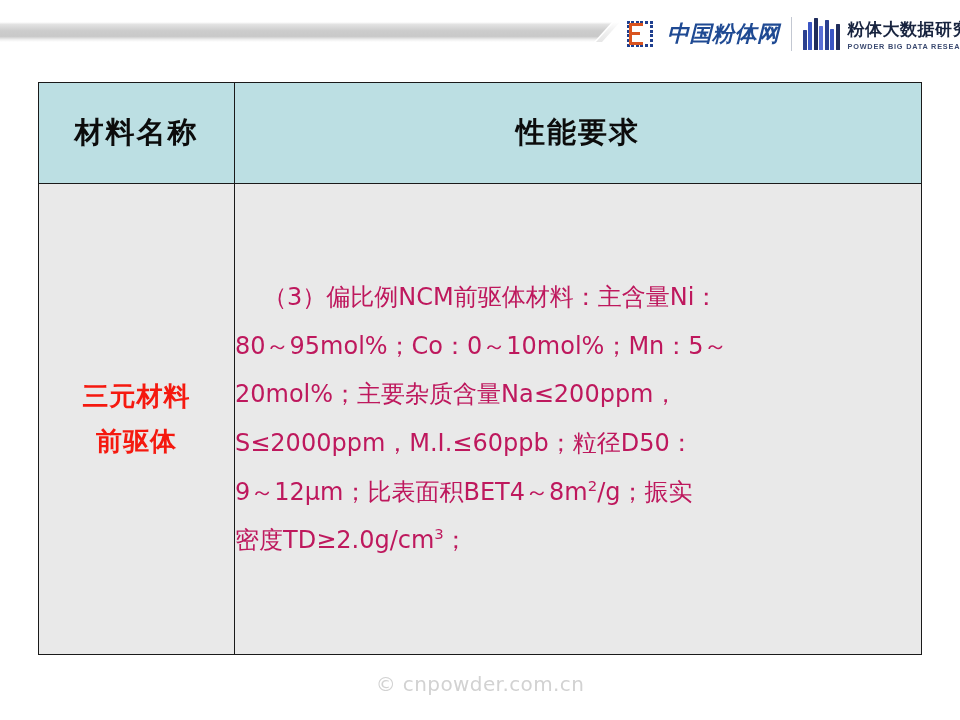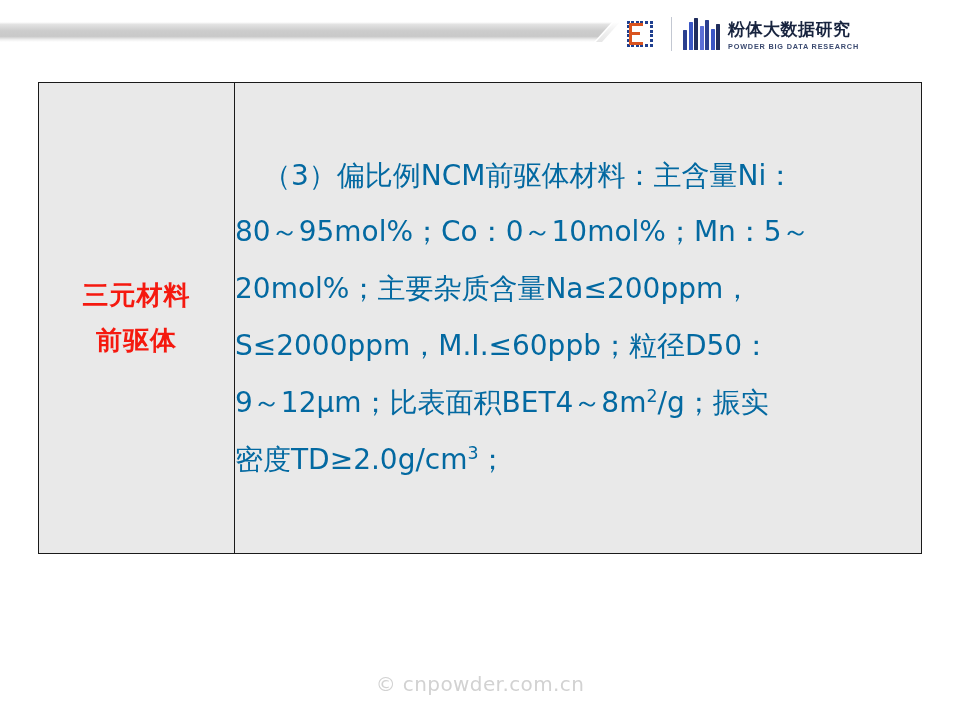--- a/index.html
+++ b/index.html
@@ -157,22 +157,22 @@
     color: #f5190f;
     line-height: 1.75;
     letter-spacing: 1px;
   }
   .body-cell-name .nm-line { display: block; }
 
   .body-cell-spec {
     background: #e9e9e9;
     padding: 26px 16px 26px 18px;
     font-family: "DejaVu Sans", sans-serif;
-    font-size: 28px;
-    color: #0369a1;
+    font-size: 24px;
+    color: #be185d;
     line-height: 2.03;
     letter-spacing: 0px;
   }
   .body-cell-spec .sp-line {
     display: block;
     white-space: nowrap;
   }
   .body-cell-spec .sp-line:first-child { text-indent: 28px; }
   .body-cell-spec sup {
     font-size: 0.62em;
@@ -226,20 +226,21 @@
             <span class="dot" style="left: 25px; top: 29.6px;"></span>
             <span class="dot" style="left: 29.6px; top: 29.6px;"></span>
           </span>
         <span class="ef" id="cn-ef">
             <span class="seg" style="left: 0px; top: 0px; width: 14px; height: 3.2px;"></span>
             <span class="seg" style="left: 0px; top: 0px; width: 3.2px; height: 22px;"></span>
             <span class="seg" style="left: 0px; top: 9px; width: 11px; height: 3.2px;"></span>
             <span class="seg" style="left: 0px; top: 18.8px; width: 14px; height: 3.2px;"></span>
           </span>
       </span>
+      <span class="cn-word">中国粉体网</span>
     </div>
 
     <span class="logo-divider"></span>
 
     <div class="logo-block">
       <span class="bars-mark" id="bars-mark">
           <i style="left: 0px; height: 20px; background: rgb(42, 63, 143);"></i>
           <i style="left: 5.5px; height: 28px; background: rgb(58, 86, 196);"></i>
           <i style="left: 11px; height: 32px; background: rgb(32, 45, 92);"></i>
           <i style="left: 16.5px; height: 24px; background: rgb(91, 111, 214);"></i>
@@ -257,20 +258,24 @@
 </div>
 
 <div class="watermark-big">© cnpowder.com.cn</div>
 
 <table class="spec-table">
   <colgroup>
       <col class="col-name">
       <col>
     </colgroup>
   <tbody>
+    <tr>
+      <td class="head-cell">材料名称</td>
+      <td class="head-cell">性能要求</td>
+    </tr>
     <tr>
       <td class="body-cell-name" id="cell-name" style="color: rgb(245, 25, 15); margin-left: 32px;">
           <span class="nm-line">三元材料</span>
           <span class="nm-line">前驱体</span>
         </td>
       <td class="body-cell-spec" id="cell-spec">
           <span class="sp-line">（3）偏比例NCM前驱体材料：主含量Ni：</span>
           <span class="sp-line">80～95mol%；Co：0～10mol%；Mn：5～</span>
           <span class="sp-line">20mol%；主要杂质含量Na≤200ppm，</span>
           <span class="sp-line">S≤2000ppm，M.I.≤60ppb；粒径D50：</span>

